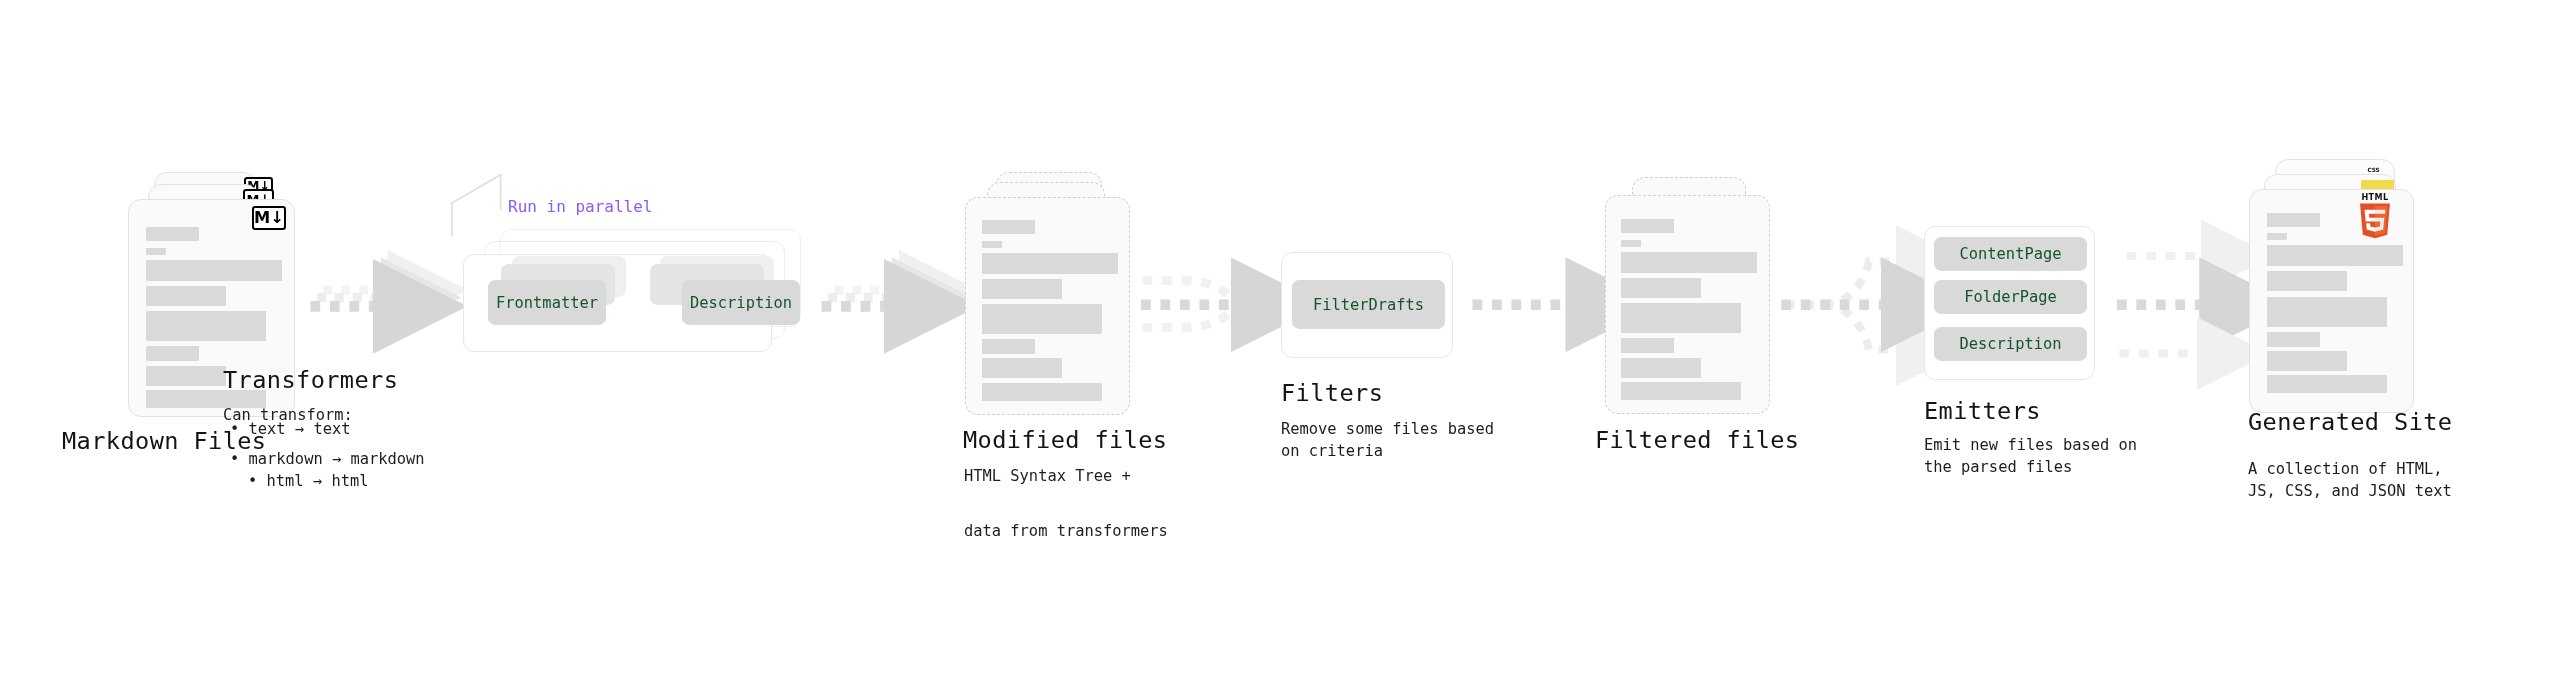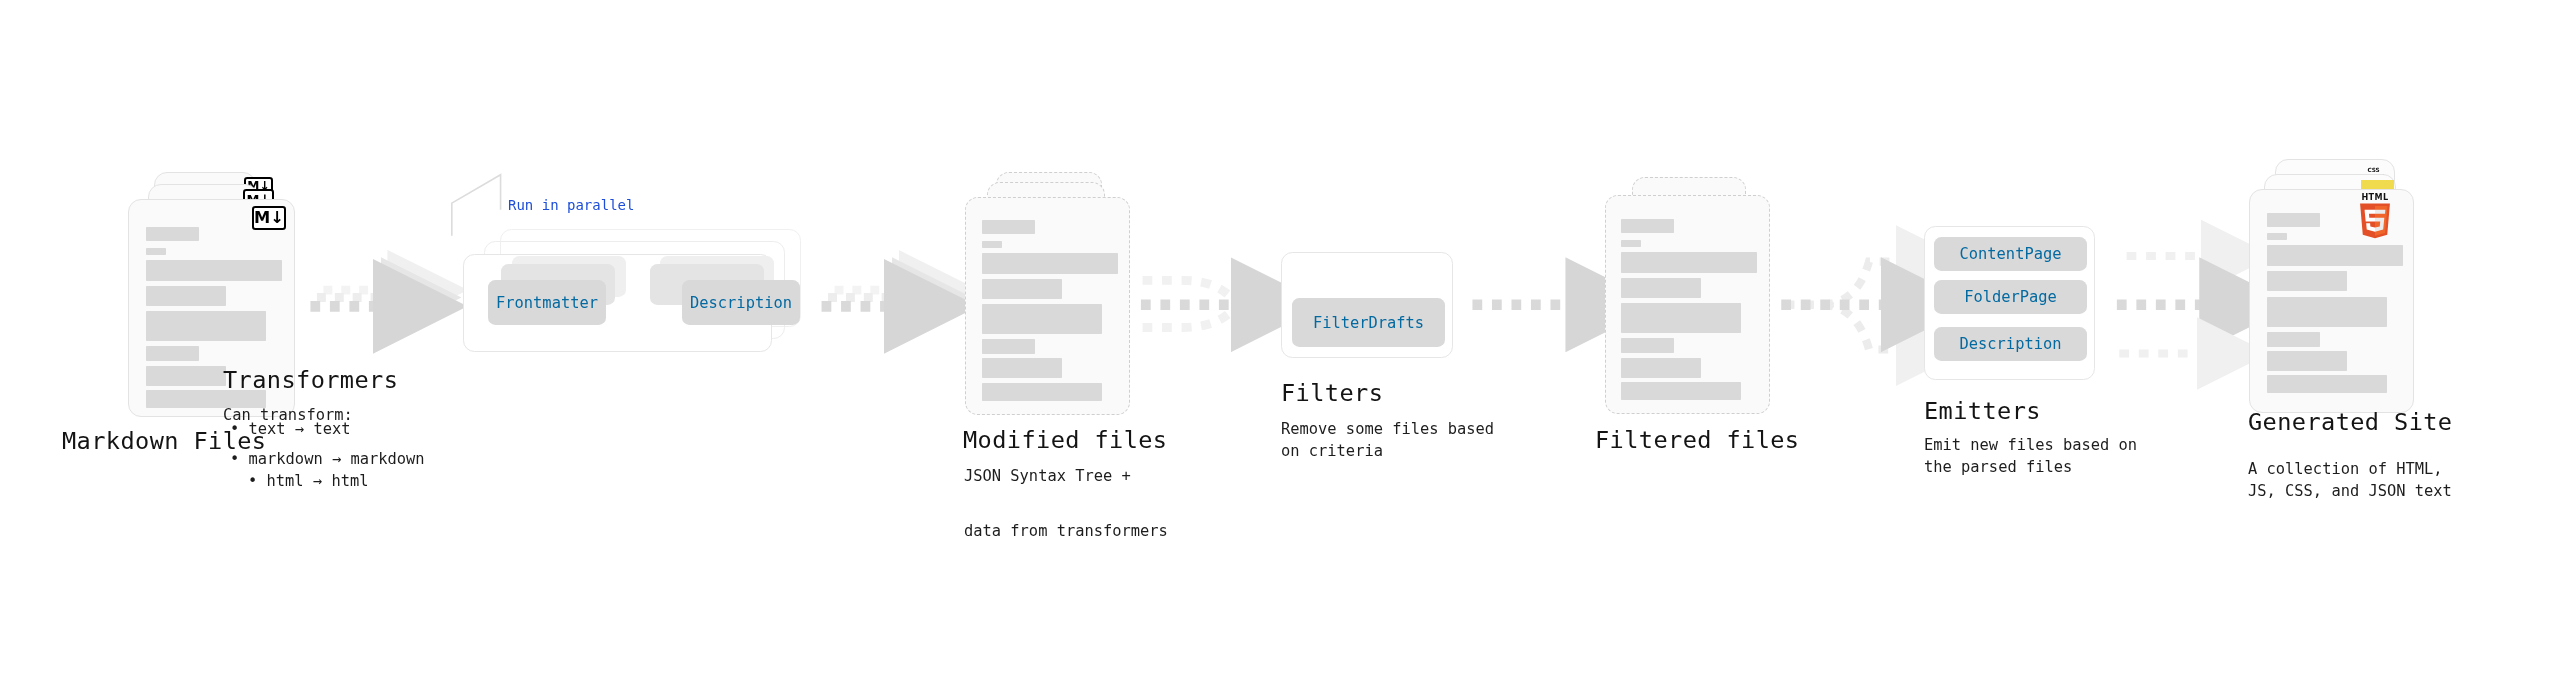--- a/index.html
+++ b/index.html
@@ -87,31 +87,31 @@
   .chip {
     position: absolute;
     box-sizing: border-box;
     background: #d9d9d9;
     border-radius: 7.3px;
     display: flex;
     align-items: center;
     justify-content: center;
     font-family: "DejaVu Sans Mono", "Liberation Mono", monospace;
     font-size: 15.4px;
-    color: #0369a1;
+    color: #14532d;
     white-space: nowrap;
   }
   .chip.ghost1 { background: #e4e4e4; }
   .chip.ghost2 { background: #efefef; }
 
   .parallel-label {
     position: absolute;
     font-family: "DejaVu Sans Mono", "Liberation Mono", monospace;
-    font-size: 14px;
-    color: #1d4ed8;
+    font-size: 16px;
+    color: #8b5cf6;
     white-space: nowrap;
   }
 
   svg.overlay {
     position: absolute;
     left: 0; top: 0;
     width: 2576px;
     height: 681px;
     pointer-events: none;
   }
@@ -252,27 +252,27 @@
     <div class="bar" style="left:982px; top:220px; width:53px; height:14px;"></div>
     <div class="bar" style="left:982px; top:241px; width:20.3px; height:6.5px;"></div>
     <div class="bar" style="left:982px; top:253px; width:136px; height:21px;"></div>
     <div class="bar" style="left:982px; top:279px; width:80px; height:20.3px;"></div>
     <div class="bar" style="left:982px; top:304px; width:120px; height:30px;"></div>
     <div class="bar" style="left:982px; top:339px; width:53px; height:14.6px;"></div>
     <div class="bar" style="left:982px; top:358px; width:80px; height:20.3px;"></div>
     <div class="bar" style="left:982px; top:383px; width:120px; height:18px;"></div>
 
     <div class="stage-title" style="left:963px; top:426px;">Modified files</div>
-    <div class="stage-sub" style="left:964px; top:465px;">JSON Syntax Tree +</div>
+    <div class="stage-sub" style="left:964px; top:465px;">HTML Syntax Tree +</div>
     <div class="stage-sub" style="left:964px; top:487px;margin-top:33px;">data from transformers</div>
   </div>
 
   <div>
     <div class="groupbox solid-bg" style="left:1281px; top:252px; width:172px; height:106px;"></div>
-    <div class="chip" style="left:1292px; top:280px; width:153px; height:49px;margin-top:18px;">
+    <div class="chip" style="left:1292px; top:280px; width:153px; height:49px;">
       <span>FilterDrafts</span>
     </div>
 
     <div class="stage-title" style="left:1281px; top:379px;">Filters</div>
     <div class="stage-sub" style="left:1281px; top:418px;">Remove some files based</div>
     <div class="stage-sub" style="left:1281px; top:440px;">on criteria</div>
   </div>
 
   <div>
     <div class="filecard dashed" style="left:1632px; top:177px; width:114px; height:39px;"></div>

